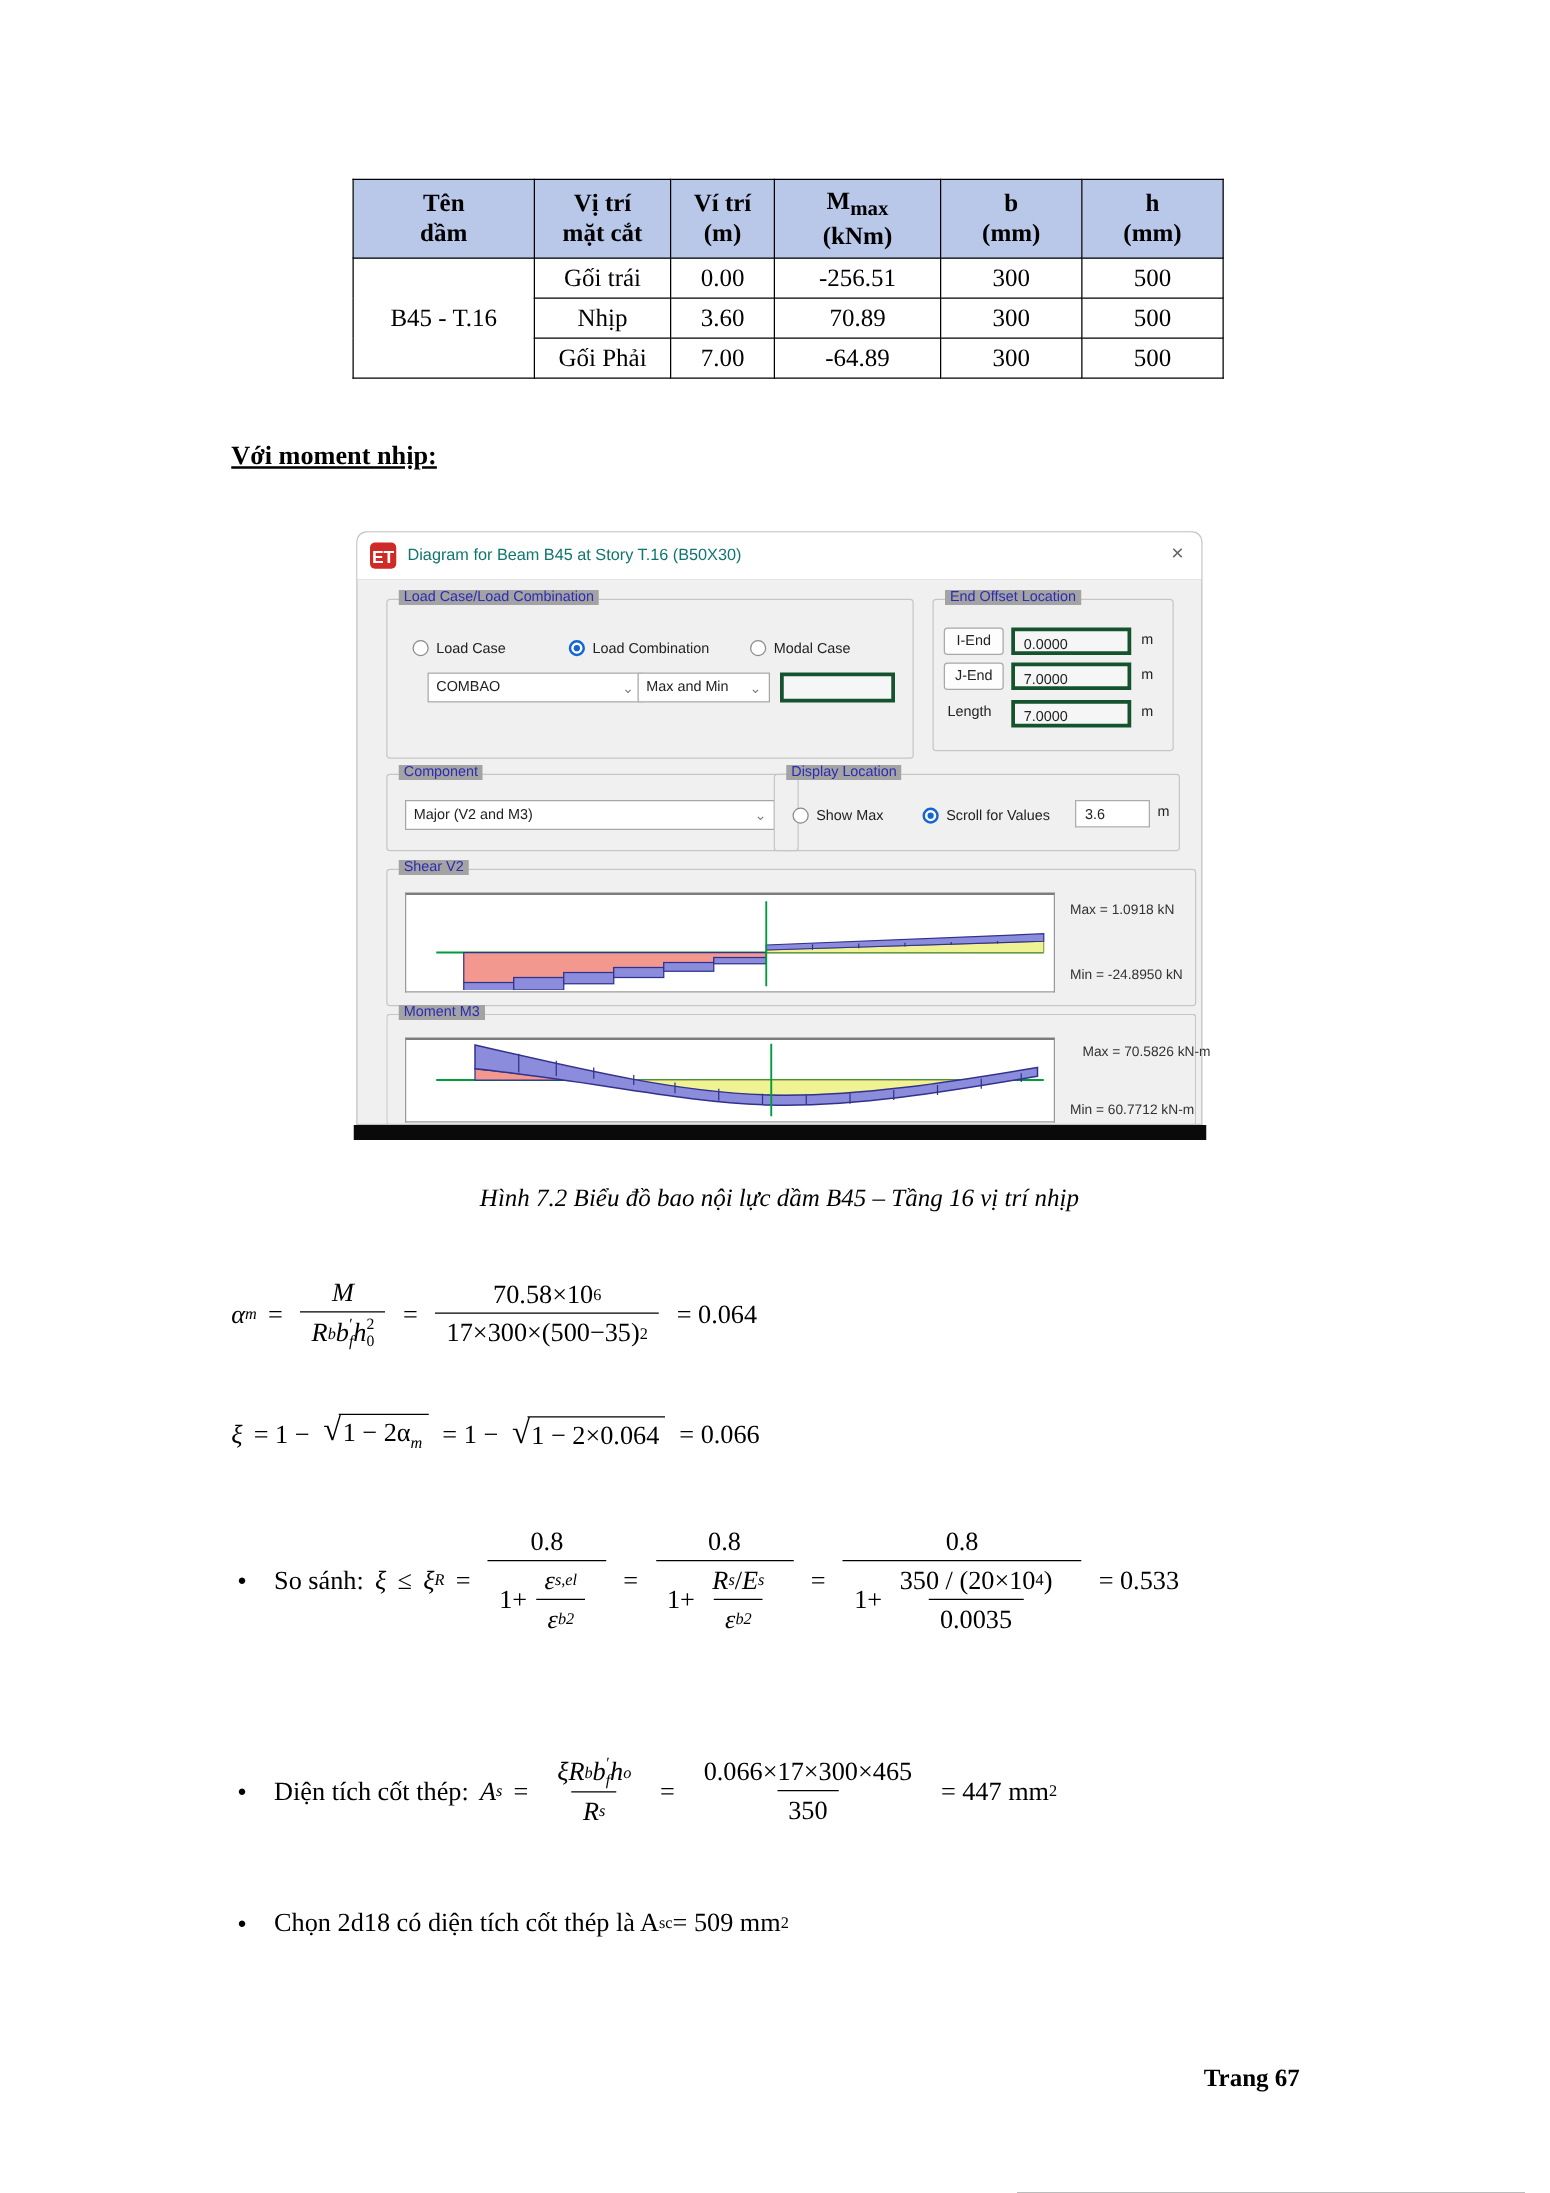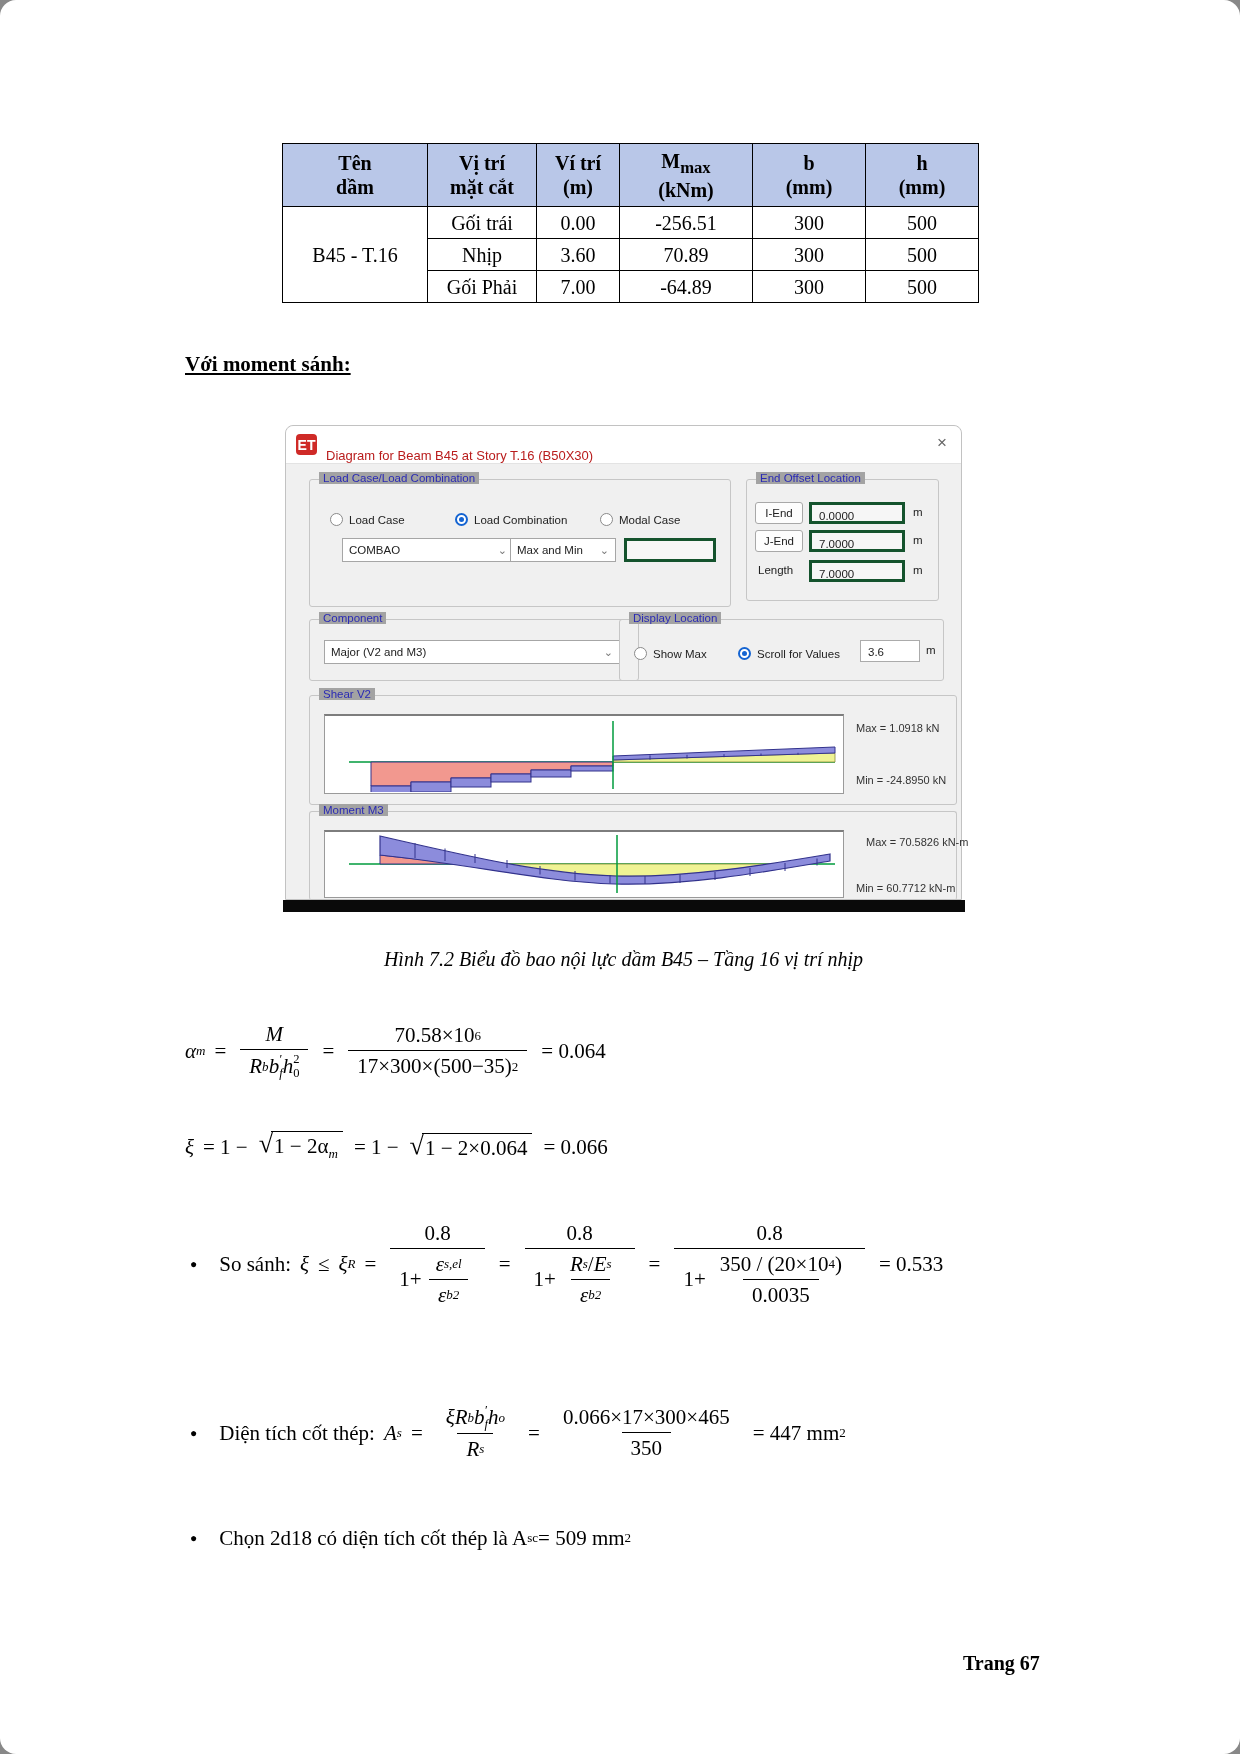--- a/index.html
+++ b/index.html
@@ -1,17 +1,17 @@
 <!DOCTYPE html>
 <html style="--hdrblue: #b9c7e8; --etabsred: #cf2a27; --grouplabel: #2b2bb4; --radioblue: #1464d2; --plotpink: #f2988f; --plotblue: #8c8cdc; --plotyellow: #eff394; --plotgreen: #009b3c; --plotstroke: #32328c;"><head>
 <meta charset="utf-8">
 <style>
   html,body{margin:0;padding:0;background:#888;}
   .page{position:relative;width:1240px;height:1754px;background:#fff;margin:0 auto;
-        font-family:"Liberation Serif",serif;color:#000;overflow:hidden;border-radius:16px;}
+        font-family:"Liberation Serif",serif;color:#000;overflow:hidden;}
 
   
   .beam-table{position:absolute;left:282px;top:143px;border-collapse:collapse;
               font-family:"Liberation Serif",serif;}
   .beam-table th,.beam-table td{border:1.6px solid #000;text-align:center;vertical-align:middle;
               padding:0 4px;font-size:20px;line-height:1.2;}
   .beam-table th{background:var(--hdrblue);font-weight:bold;height:62px;}
   .beam-table td{height:31px;}
   .beam-table .c1{width:136px}.beam-table .c2{width:100px}.beam-table .c3{width:74px}
   .beam-table .c4{width:124px}.beam-table .c5{width:104px}.beam-table .c6{width:104px}
@@ -25,21 +25,21 @@
 
   
   .dialog{position:absolute;left:285px;top:425px;width:677px;height:475px;
           font-family:"Liberation Sans",sans-serif;background:#f0f0f0;
           border:1px solid #c2c2c2;border-radius:8px 8px 0 0;box-sizing:border-box;}
   .titlebar{position:absolute;left:0;top:0;width:100%;height:37px;background:#fff;
             border-bottom:1px solid #e3e3e3;border-radius:8px 8px 0 0;}
   .app-icon{position:absolute;left:10px;top:8px;width:21px;height:21px;background:var(--etabsred);
             border-radius:4px;color:#fff;font-size:14px;font-weight:bold;display:flex;
             align-items:center;justify-content:center;}
-  .title-text{position:absolute;left:40px;top:22px;font-size:13px;color:#b91c1c;white-space:nowrap;}
+  .title-text{position:absolute;left:40px;top:10px;font-size:13px;color:#0f766e;white-space:nowrap;}
   .close-x{position:absolute;right:14px;top:7px;font-size:17px;color:#666;cursor:default;}
 
   .group{position:absolute;border:1px solid #c6c6c6;border-radius:3px;box-sizing:border-box;}
   .group-label{position:absolute;top:-8px;left:9px;background:#a3a3a3;padding:0 4px;
                font-size:11.5px;color:var(--grouplabel);white-space:nowrap;}
 
   .radio{display:inline-block;width:13px;height:13px;border:1px solid #8a8a8a;border-radius:50%;
          background:#fff;vertical-align:middle;box-sizing:border-box;position:relative;}
   .radio.sel{border:2px solid var(--radioblue);}
   .radio.sel .dot{position:absolute;left:2px;top:2px;width:5px;height:5px;border-radius:50%;
@@ -127,21 +127,21 @@
       <tr>
         <td>Gối Phải</td>
         <td>7.00</td>
         <td>-64.89</td>
         <td>300</td>
         <td>500</td>
       </tr>
     </tbody>
   </table>
 
-  <div class="heading">Với moment sánh:</div>
+  <div class="heading">Với moment nhịp:</div>
 
   <div class="dialog">
     <div class="titlebar">
       <div class="app-icon">ET</div>
       <div class="title-text">Diagram for Beam B45 at Story T.16 (B50X30)</div>
       <div class="close-x">×</div>
     </div>
 
     <div class="group" style="left:23px;top:53px;width:422px;height:128px;">
       <span class="group-label">Load Case/Load Combination</span>

